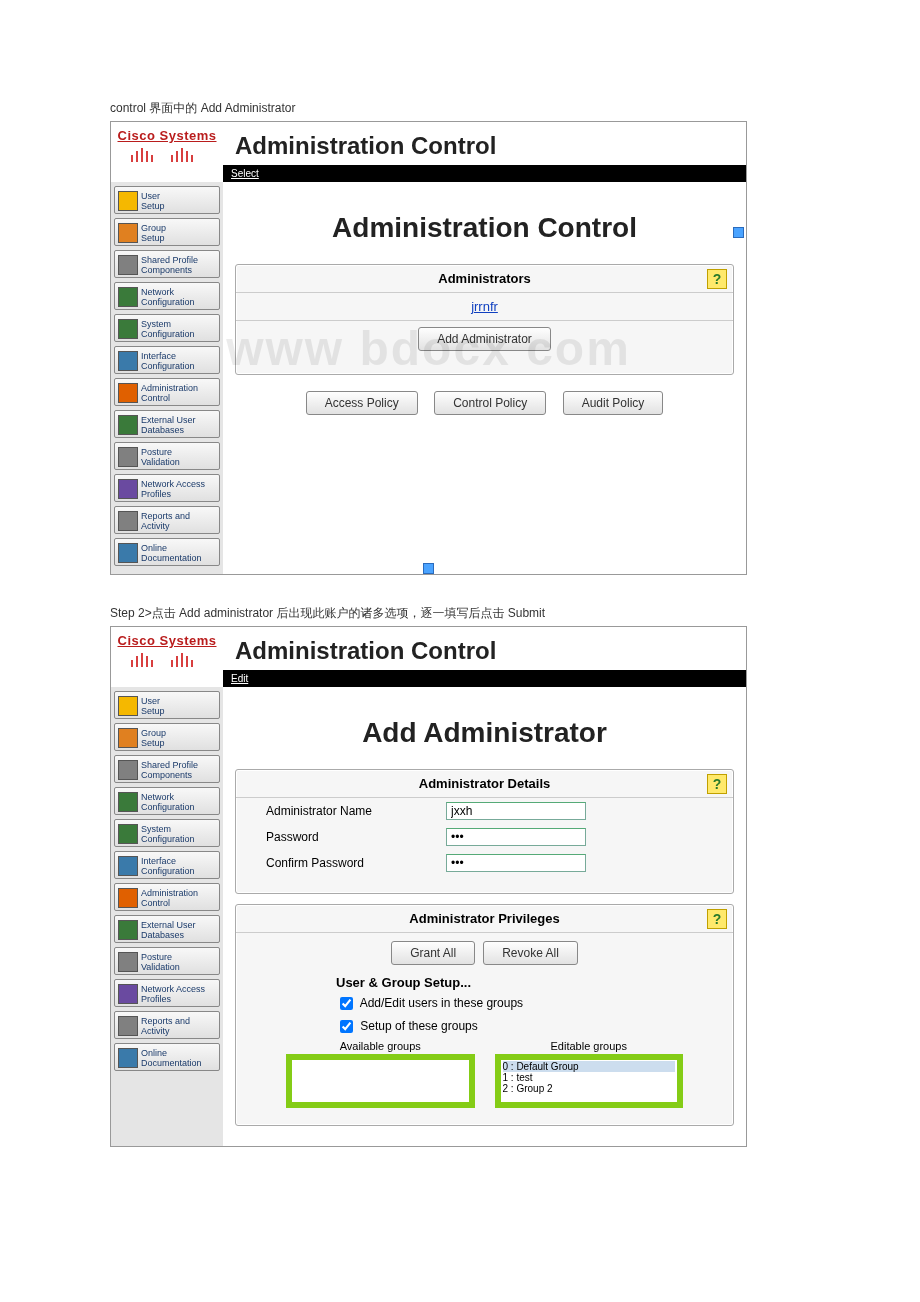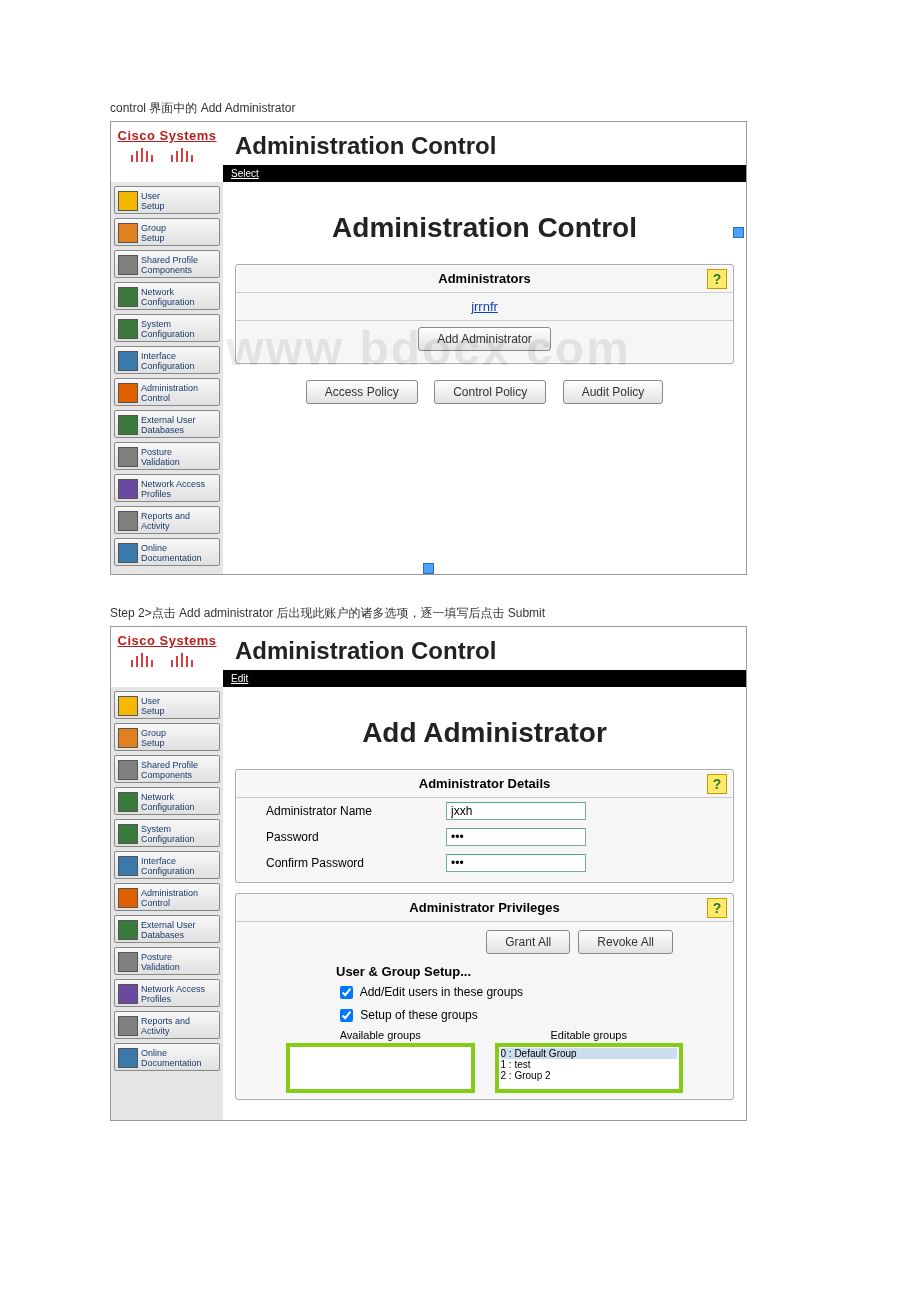--- a/index.html
+++ b/index.html
@@ -109,21 +109,21 @@
     font-size: 28px;
     margin: 10px 0 20px 0;
     color: #222;
   }
   .panel {
     border: 1px solid #aaa;
     border-radius: 3px;
     background: #f6f6f6;
     box-shadow: inset 0 0 0 1px #fff;
     margin-bottom: 10px;
-    padding-bottom: 6px;
+    padding-bottom: 17px;
   }
   .panel-header {
     position: relative;
     text-align: center;
     font-weight: bold;
     font-size: 13px;
     padding: 6px 0;
     border-bottom: 1px solid #ccc;
   }
   .help-icon {
@@ -177,21 +177,21 @@
     border: 1px solid #7a9; 
     border-top-color:#5a7;
     width: 140px;
     height: 18px;
     font-size: 12px;
     padding: 0 4px;
     box-sizing: border-box;
   }
   .priv-btns {
     display: flex;
-    justify-content: flex-end;
+    justify-content: center;
     padding: 8px 60px;
     gap: 8px;
   }
   .priv-heading {
     font-weight: bold;
     font-size: 13px;
     padding: 2px 0 2px 100px;
   }
   .cb-row {
     font-size: 12px;
@@ -199,21 +199,21 @@
   }
   .cb-row input { margin-right: 4px; vertical-align: middle;}
   .group-cols {
     display: flex;
     padding: 2px 50px 0 50px;
     font-size: 11px;
   }
   .group-col { flex:1; }
   .group-col-label { text-align:center; margin-bottom:2px;}
   .group-list {
-    border: 4px solid #84cc16;
+    border: 6px solid #84cc16;
     background: #fff;
     font-size: 10px;
     height: 40px;
     overflow: hidden;
     padding: 1px 2px;
   }
   .watermark {
     position: absolute;
     left: 50%;
     top: 50%;

